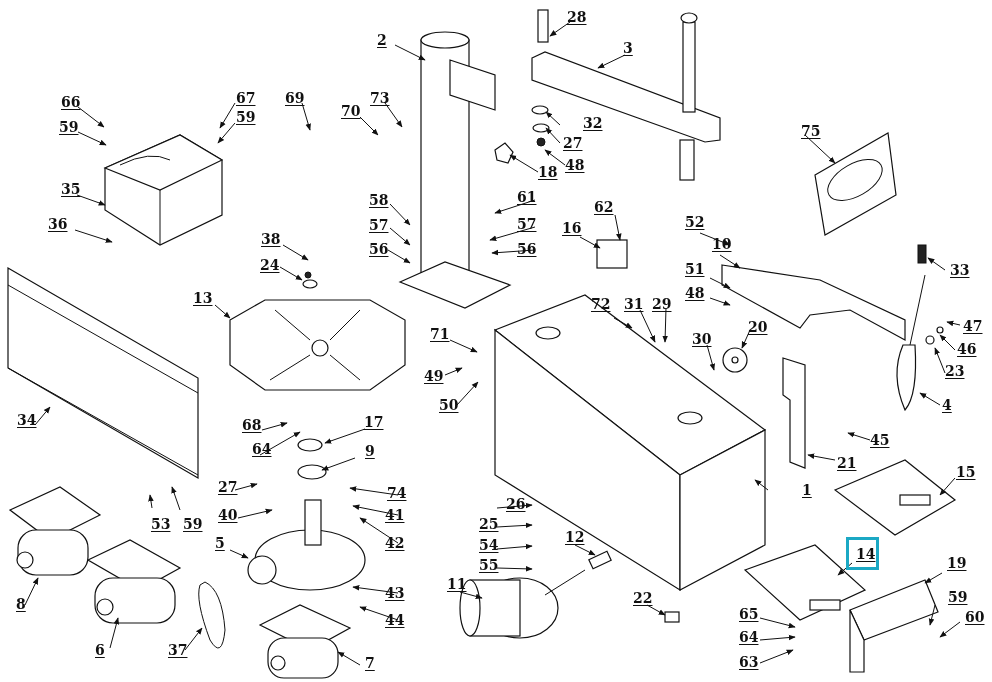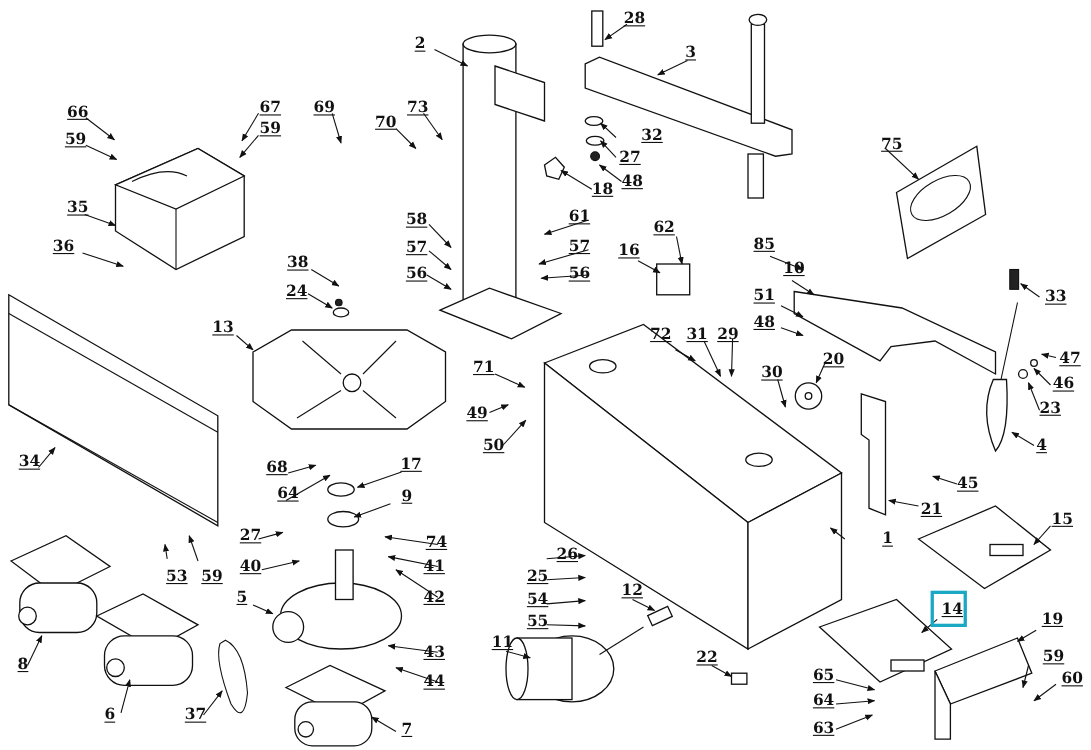--- a/index.html
+++ b/index.html
@@ -286,21 +286,21 @@
 <span class="lbl" style="left:385px;top:586px">43</span>
 <span class="lbl" style="left:385px;top:613px">44</span>
 <span class="lbl" style="left:870px;top:433px">45</span>
 <span class="lbl" style="left:957px;top:342px">46</span>
 <span class="lbl" style="left:963px;top:319px">47</span>
 <span class="lbl" style="left:565px;top:158px">48</span>
 <span class="lbl" style="left:685px;top:286px">48</span>
 <span class="lbl" style="left:424px;top:369px">49</span>
 <span class="lbl" style="left:439px;top:398px">50</span>
 <span class="lbl" style="left:685px;top:262px">51</span>
-<span class="lbl" style="left:685px;top:215px">85</span>
+<span class="lbl" style="left:685px;top:215px">52</span>
 <span class="lbl" style="left:151px;top:517px">53</span>
 <span class="lbl" style="left:479px;top:538px">54</span>
 <span class="lbl" style="left:479px;top:558px">55</span>
 <span class="lbl" style="left:369px;top:242px">56</span>
 <span class="lbl" style="left:517px;top:242px">56</span>
 <span class="lbl" style="left:369px;top:218px">57</span>
 <span class="lbl" style="left:517px;top:217px">57</span>
 <span class="lbl" style="left:369px;top:193px">58</span>
 <span class="lbl" style="left:59px;top:120px">59</span>
 <span class="lbl" style="left:236px;top:110px">59</span>

